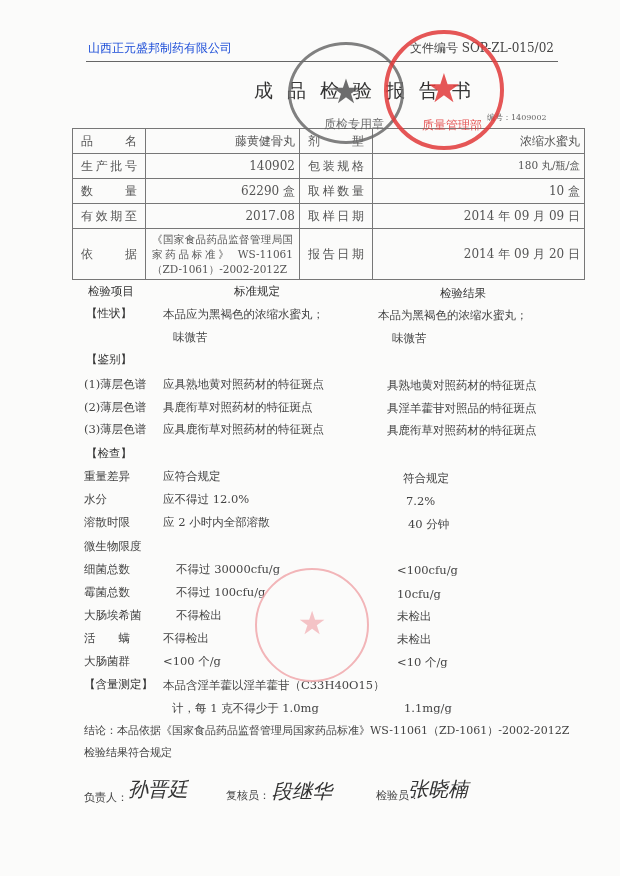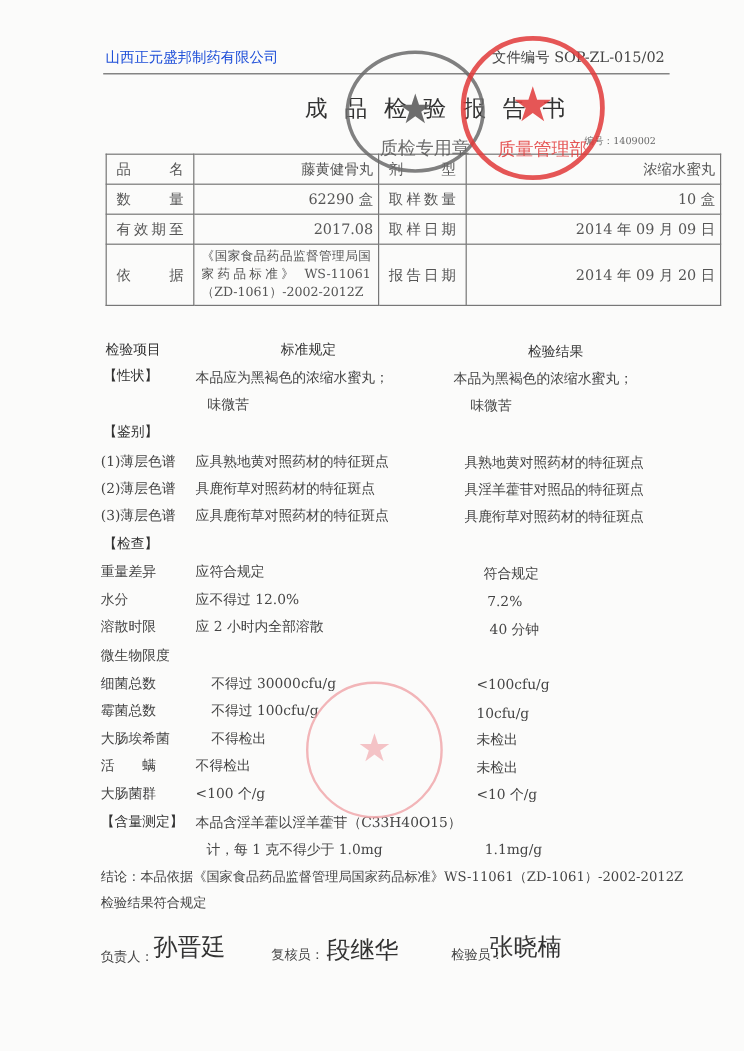--- a/index.html
+++ b/index.html
@@ -7,55 +7,61 @@
     width:620px; height:876px; background:#fbfbfa; position:relative; overflow:hidden;
     font-family:"DejaVu Serif","Liberation Serif",serif; color:#3a3a3a;
   }
   .abs { position:absolute; white-space:nowrap; }
   .hdr-company { left:88px; top:40px; font-size:12px; color:#1d4ed8; }
   .hdr-docno { left:410px; top:40px; font-size:12px; color:#444; }
   .hdr-line { left:86px; top:61px; width:472px; height:1px; background:#666; }
   .title { left:254px; top:78px; font-size:19px; letter-spacing:14px; color:#333; }
   .serial { left:487px; top:112px; font-size:8px; color:#666; }
 
-  table.info { position:absolute; left:88px; top:128px; width:513px; border-collapse:collapse; font-size:12px; color:#555; }
+  table.info { position:absolute; left:72px; top:128px; width:513px; border-collapse:collapse; font-size:12px; color:#555; }
   table.info td { border:1px solid #777; height:24px; padding:0 4px; text-align:right; }
   table.info td.lbl { text-align:justify; text-align-last:justify; width:56px; padding:0 8px; }
   table.info td.basis { font-size:10.5px; line-height:15px; text-align:justify; height:48px; padding:1px 6px; }
 
   .sec { font-family:"DejaVu Sans","Liberation Sans",sans-serif; font-size:11.5px; color:#333; }
   .t { font-size:11.5px; color:#444; }
 
   .stamp { position:absolute; border-radius:50%; }
   .stamp-gray { left:288px; top:42px; width:110px; height:96px; border:3px solid #6b6b6b; opacity:.85; }
   .stamp-red1 { left:384px; top:30px; width:112px; height:112px; border:4px solid #e23a3a; opacity:.85; }
   .stamp-red2 { left:255px; top:568px; width:110px; height:110px; border:2px solid #f0a4a8; opacity:.8; }
   .star { position:absolute; left:50%; top:50%; transform:translate(-50%,-55%); font-size:40px; line-height:1; }
   .stamp-gray .star { color:#555; font-size:34px; }
   .stamp-red1 .star { color:#e23a3a; }
   .stamp-red2 .star { color:#f3b6ba; font-size:32px; }
-  .stamp-text { position:absolute; left:16px; right:0; text-align:center; font-size:15px; font-family:Liberation Serif, serif; }
-  .sig { font-family:"DejaVu Serif",serif; font-size:20px; color:#333; }
+  .stamp-text { position:absolute; left:16px; right:0; text-align:center; font-size:12px; font-family:Liberation Serif, serif; }
+  .sig { font-family:"DejaVu Serif",serif; font-style:italic; font-size:20px; color:#333; }
 </style>
 </head>
 <body>
 
 <div class="abs hdr-company">山西正元盛邦制药有限公司</div>
 <div class="abs hdr-docno">文件编号 SOP-ZL-015/02</div>
 <div class="abs hdr-line"></div>
 <div class="abs title">成品检验报告书</div>
 <div class="abs serial"><span>编号：</span><span>1409002</span></div>
 
 <table class="info">
   <tbody>
       <tr>
     <td class="lbl">品名</td>
     <td style="width:145px">藤黄健骨丸</td>
     <td class="lbl">剂型</td>
     <td>浓缩水蜜丸</td>
+  </tr>
+  <tr>
+    <td class="lbl">生产批号</td>
+    <td>140902</td>
+    <td class="lbl">包装规格</td>
+    <td style="font-size:10.5px">180 丸/瓶/盒</td>
   </tr>
   <tr>
     <td class="lbl">数量</td>
     <td>62290 盒</td>
     <td class="lbl">取样数量</td>
     <td>10 盒</td>
   </tr>
   <tr>
     <td class="lbl">有效期至</td>
     <td>2017.08</td>

